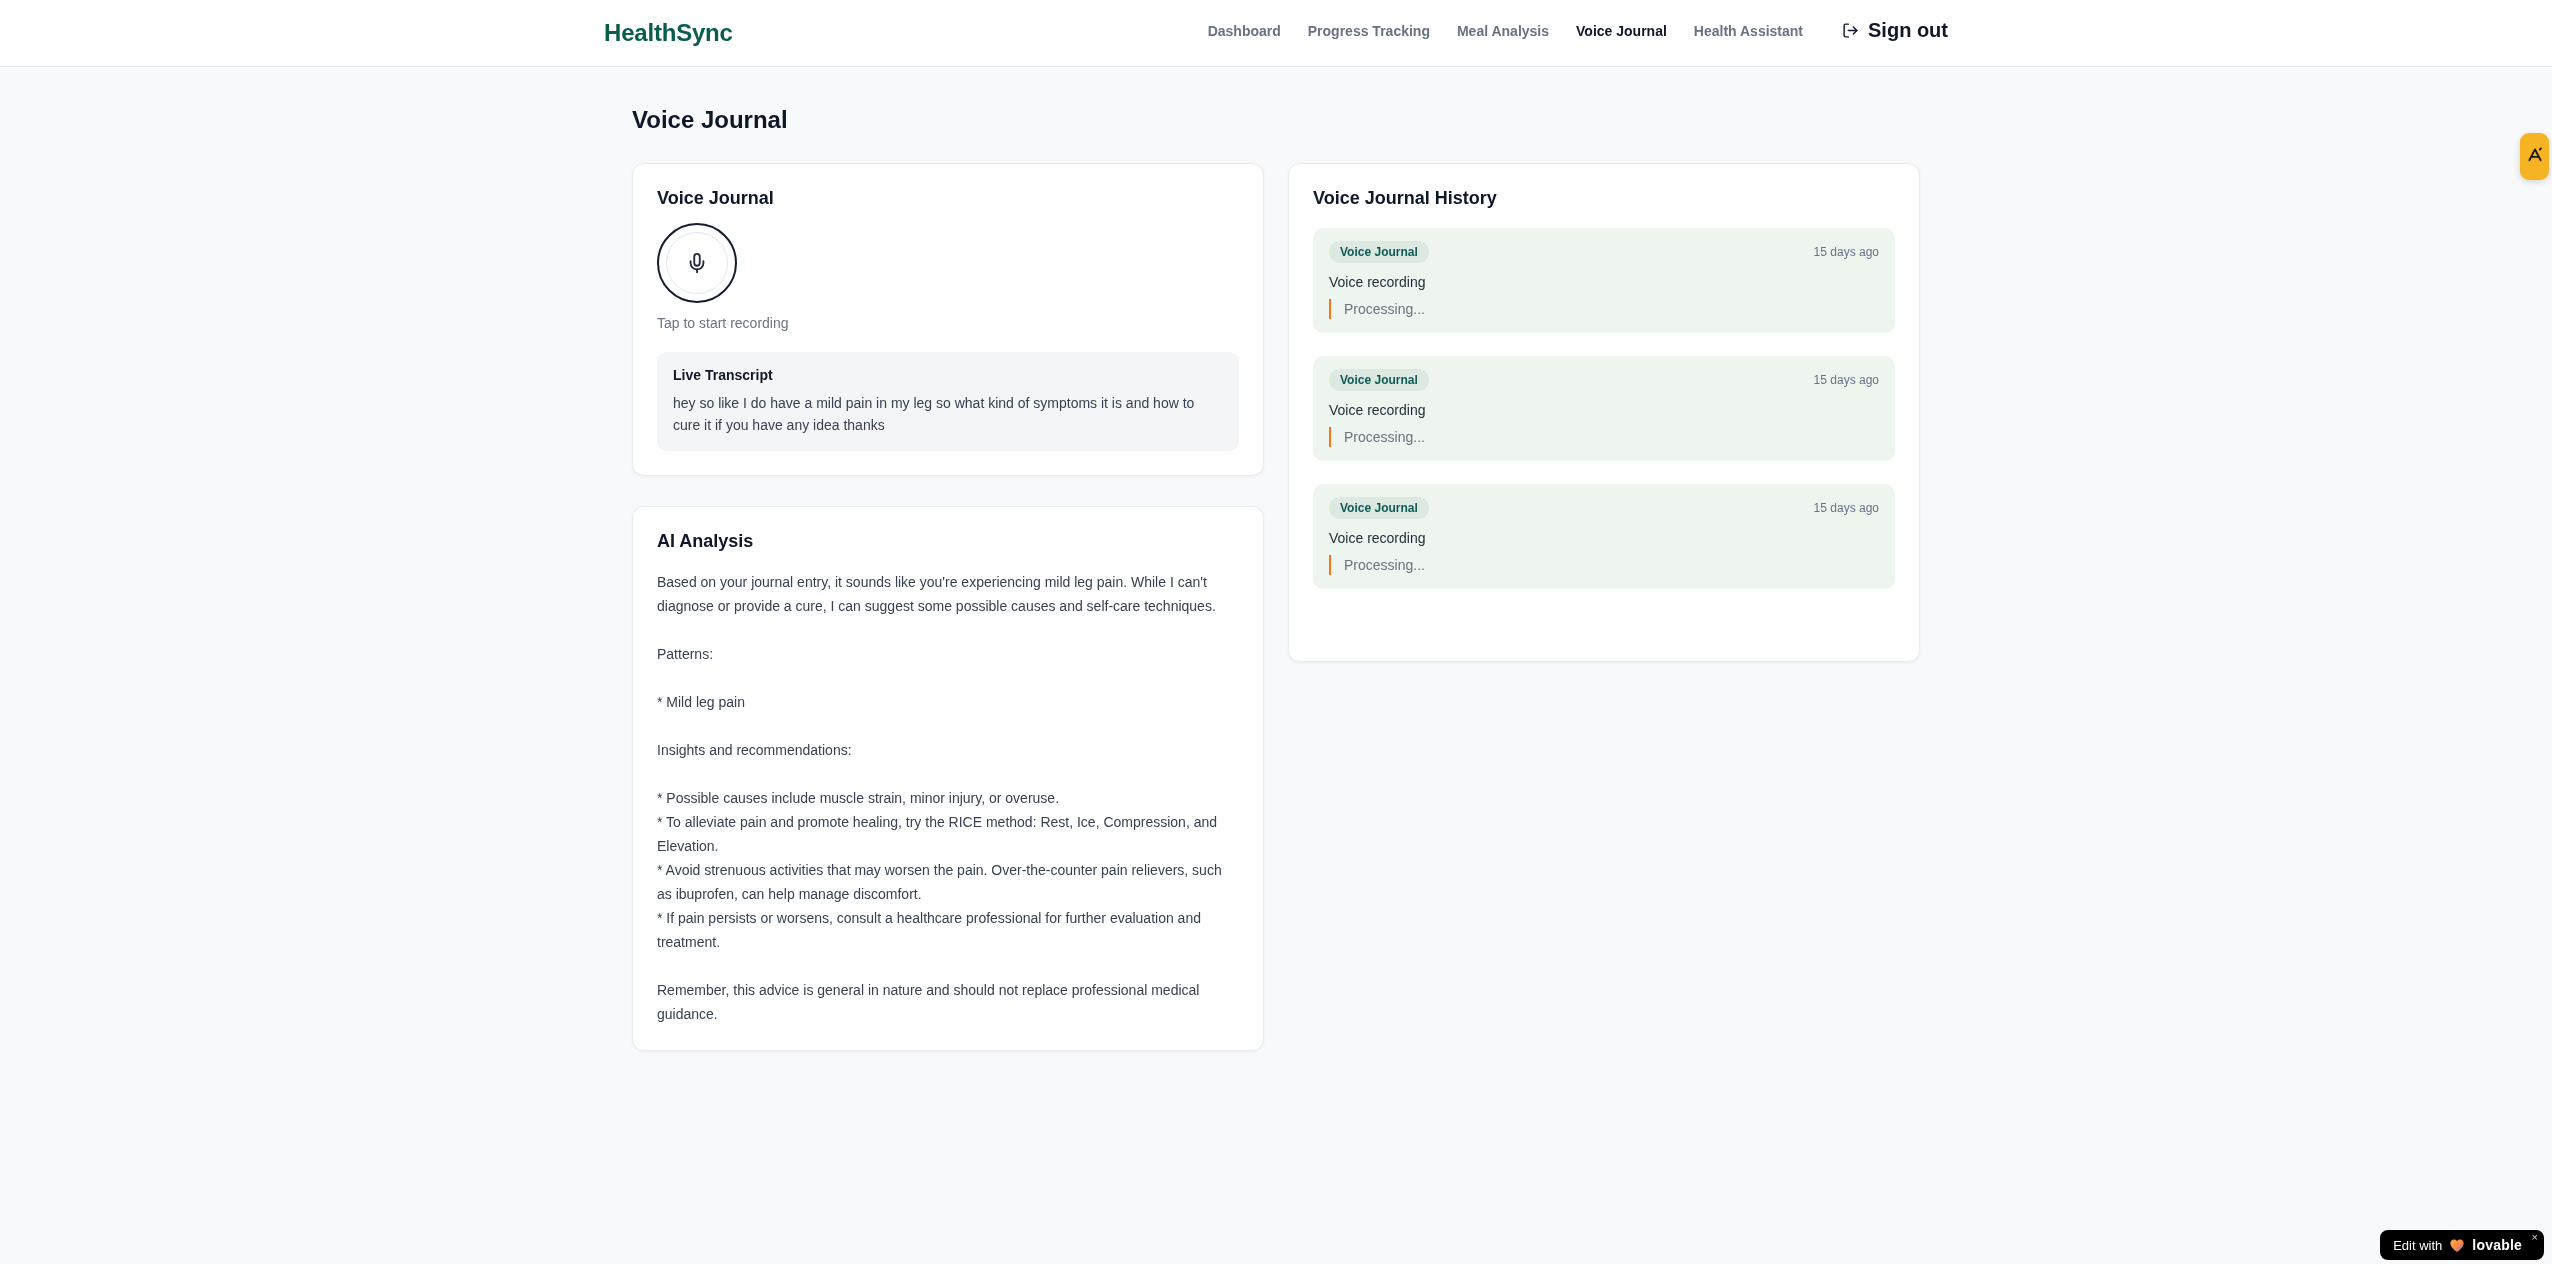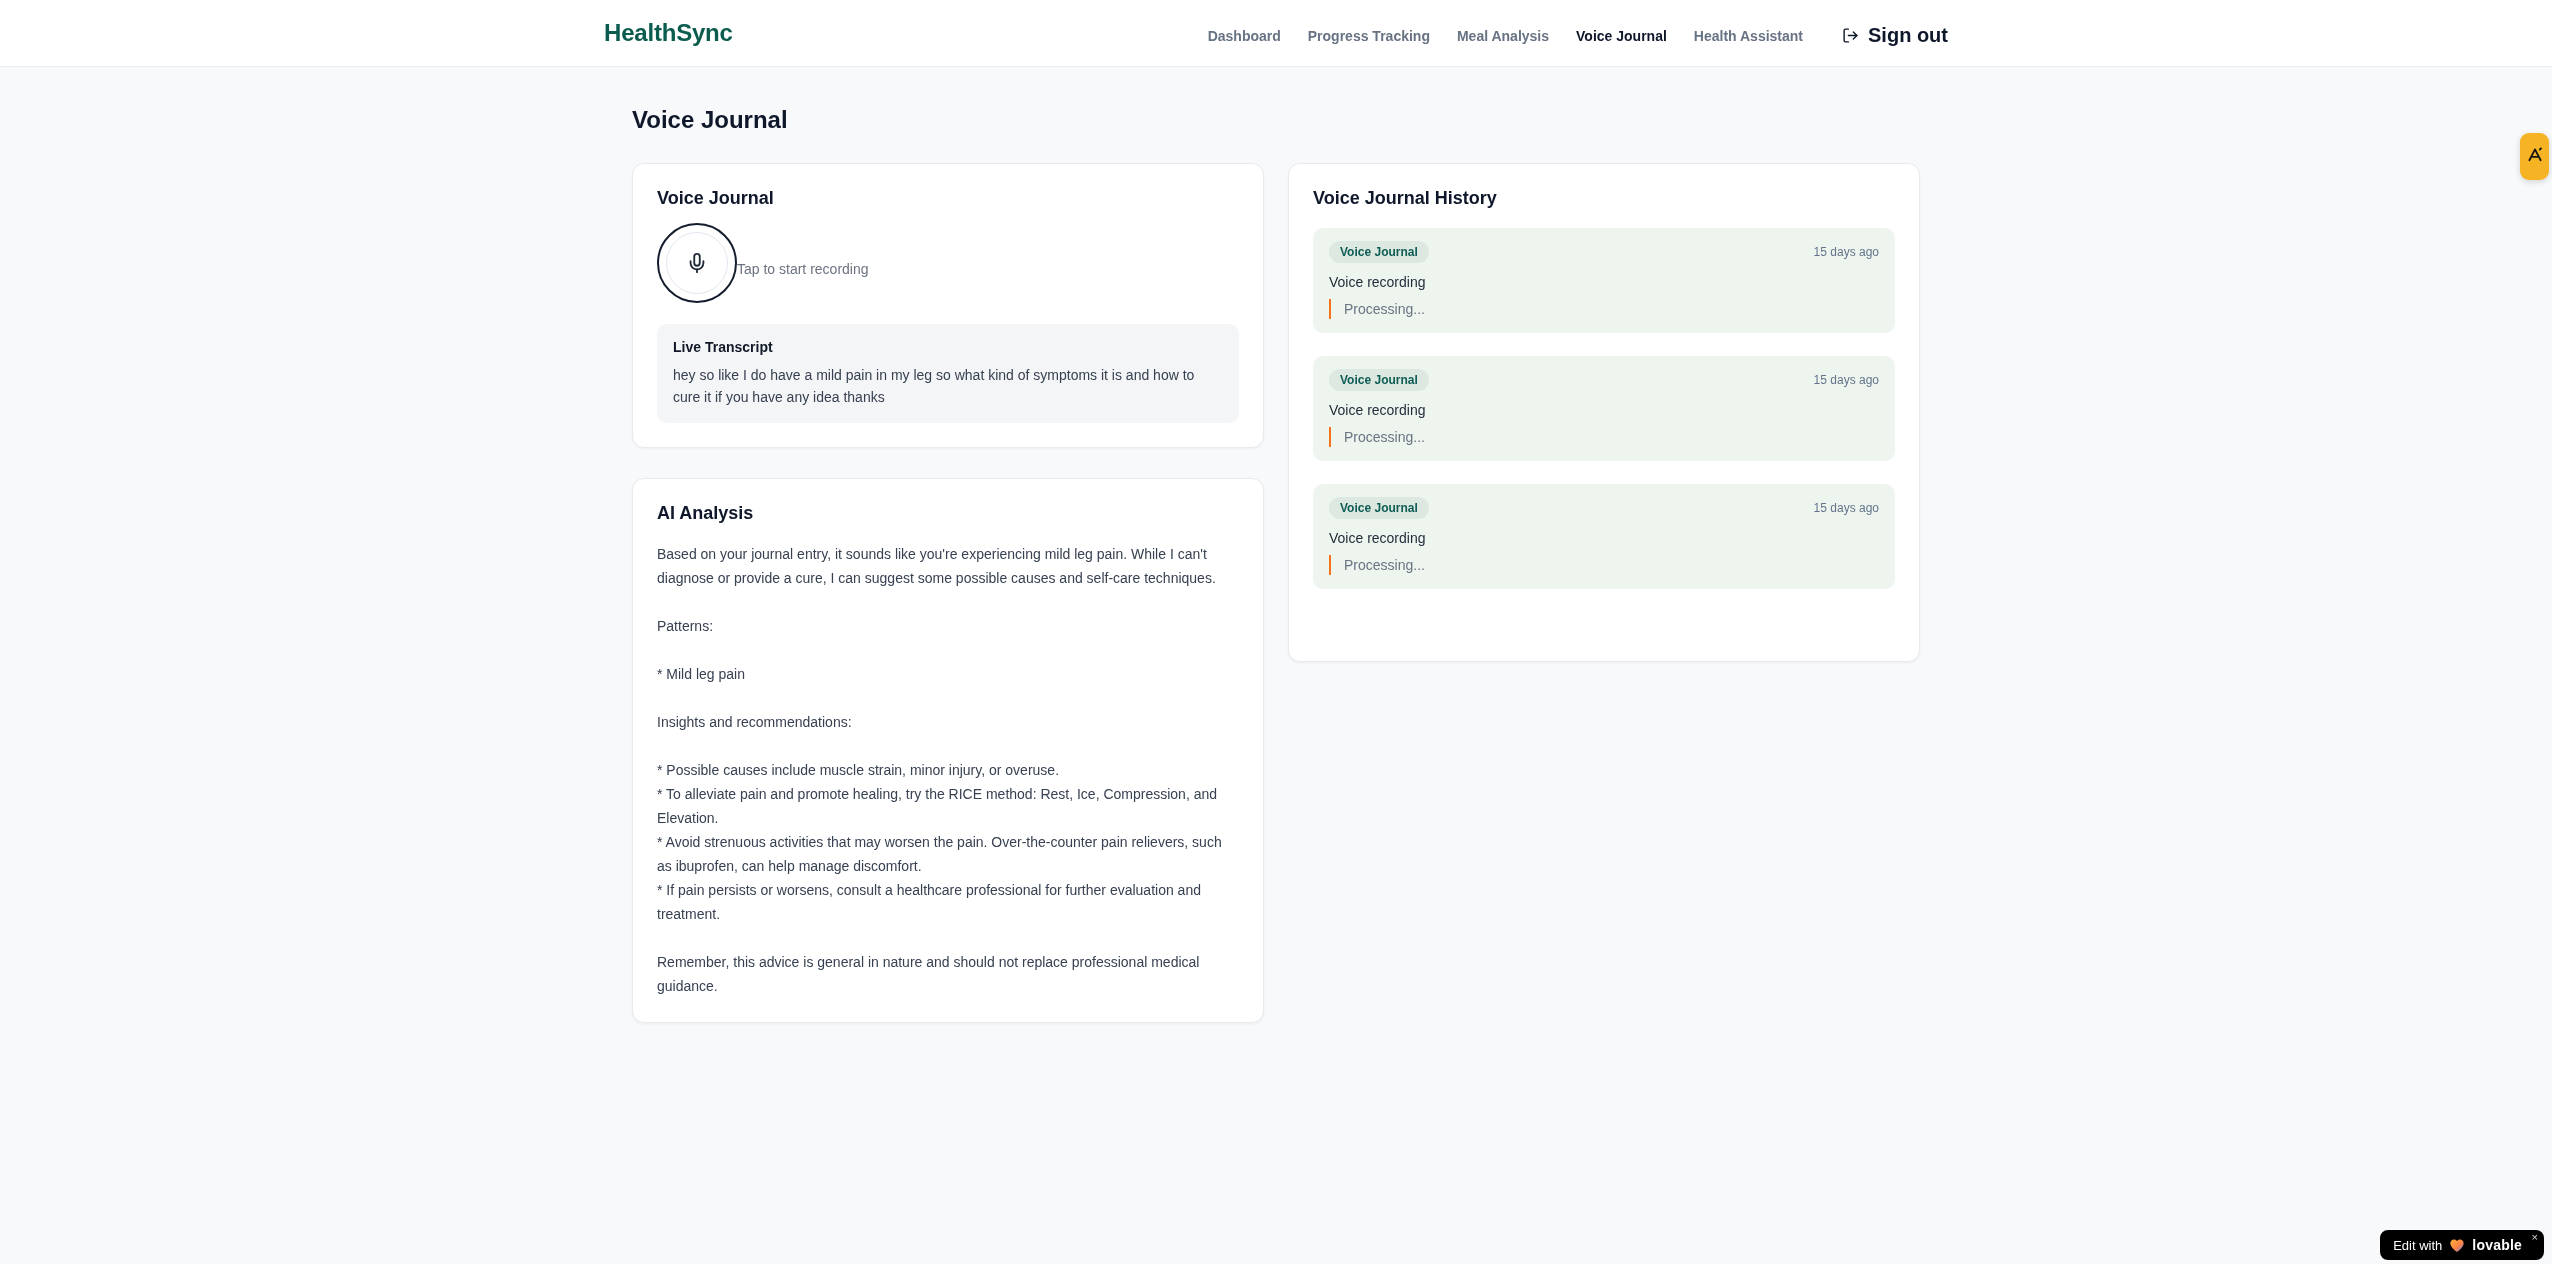--- a/index.html
+++ b/index.html
@@ -17,21 +17,21 @@
     height: 67px;
     background: #ffffff;
     border-bottom: 1px solid #e7eaf0;
     display: flex;
     align-items: center;
   }
   .nav-inner {
     width: 1344px;
     margin: 0 auto;
     display: flex;
-    align-items: flex-end;
+    align-items: flex-start;
     justify-content: space-between;
   }
   .brand {
     font-size: 24px;
     font-weight: 700;
     color: #0a5c4e;
     letter-spacing: -0.2px;
     cursor: pointer;
   }
   nav { display: flex; align-items: center; gap: 27px; }
@@ -66,21 +66,21 @@
   .card {
     background: #ffffff;
     border: 1px solid #e8eaee;
     border-radius: 12px;
     padding: 24px;
     box-shadow: 0 1px 3px rgba(16,24,40,0.05);
   }
   .card h2 { font-size: 18px; font-weight: 600; color: #0f172a; }
 
   
-  .mic-area { display: flex; flex-direction: row; align-items: center; margin-top: 14px; }
+  .mic-area { display: flex; flex-direction: column; margin-top: 14px; }
   .mic-btn {
     width: 80px; height: 80px;
     border-radius: 50%;
     background: #ffffff;
     border: 2.5px solid #141d2e;
     display: flex; align-items: center; justify-content: center;
     cursor: pointer;
     padding: 0;
   }
   .mic-inner {

